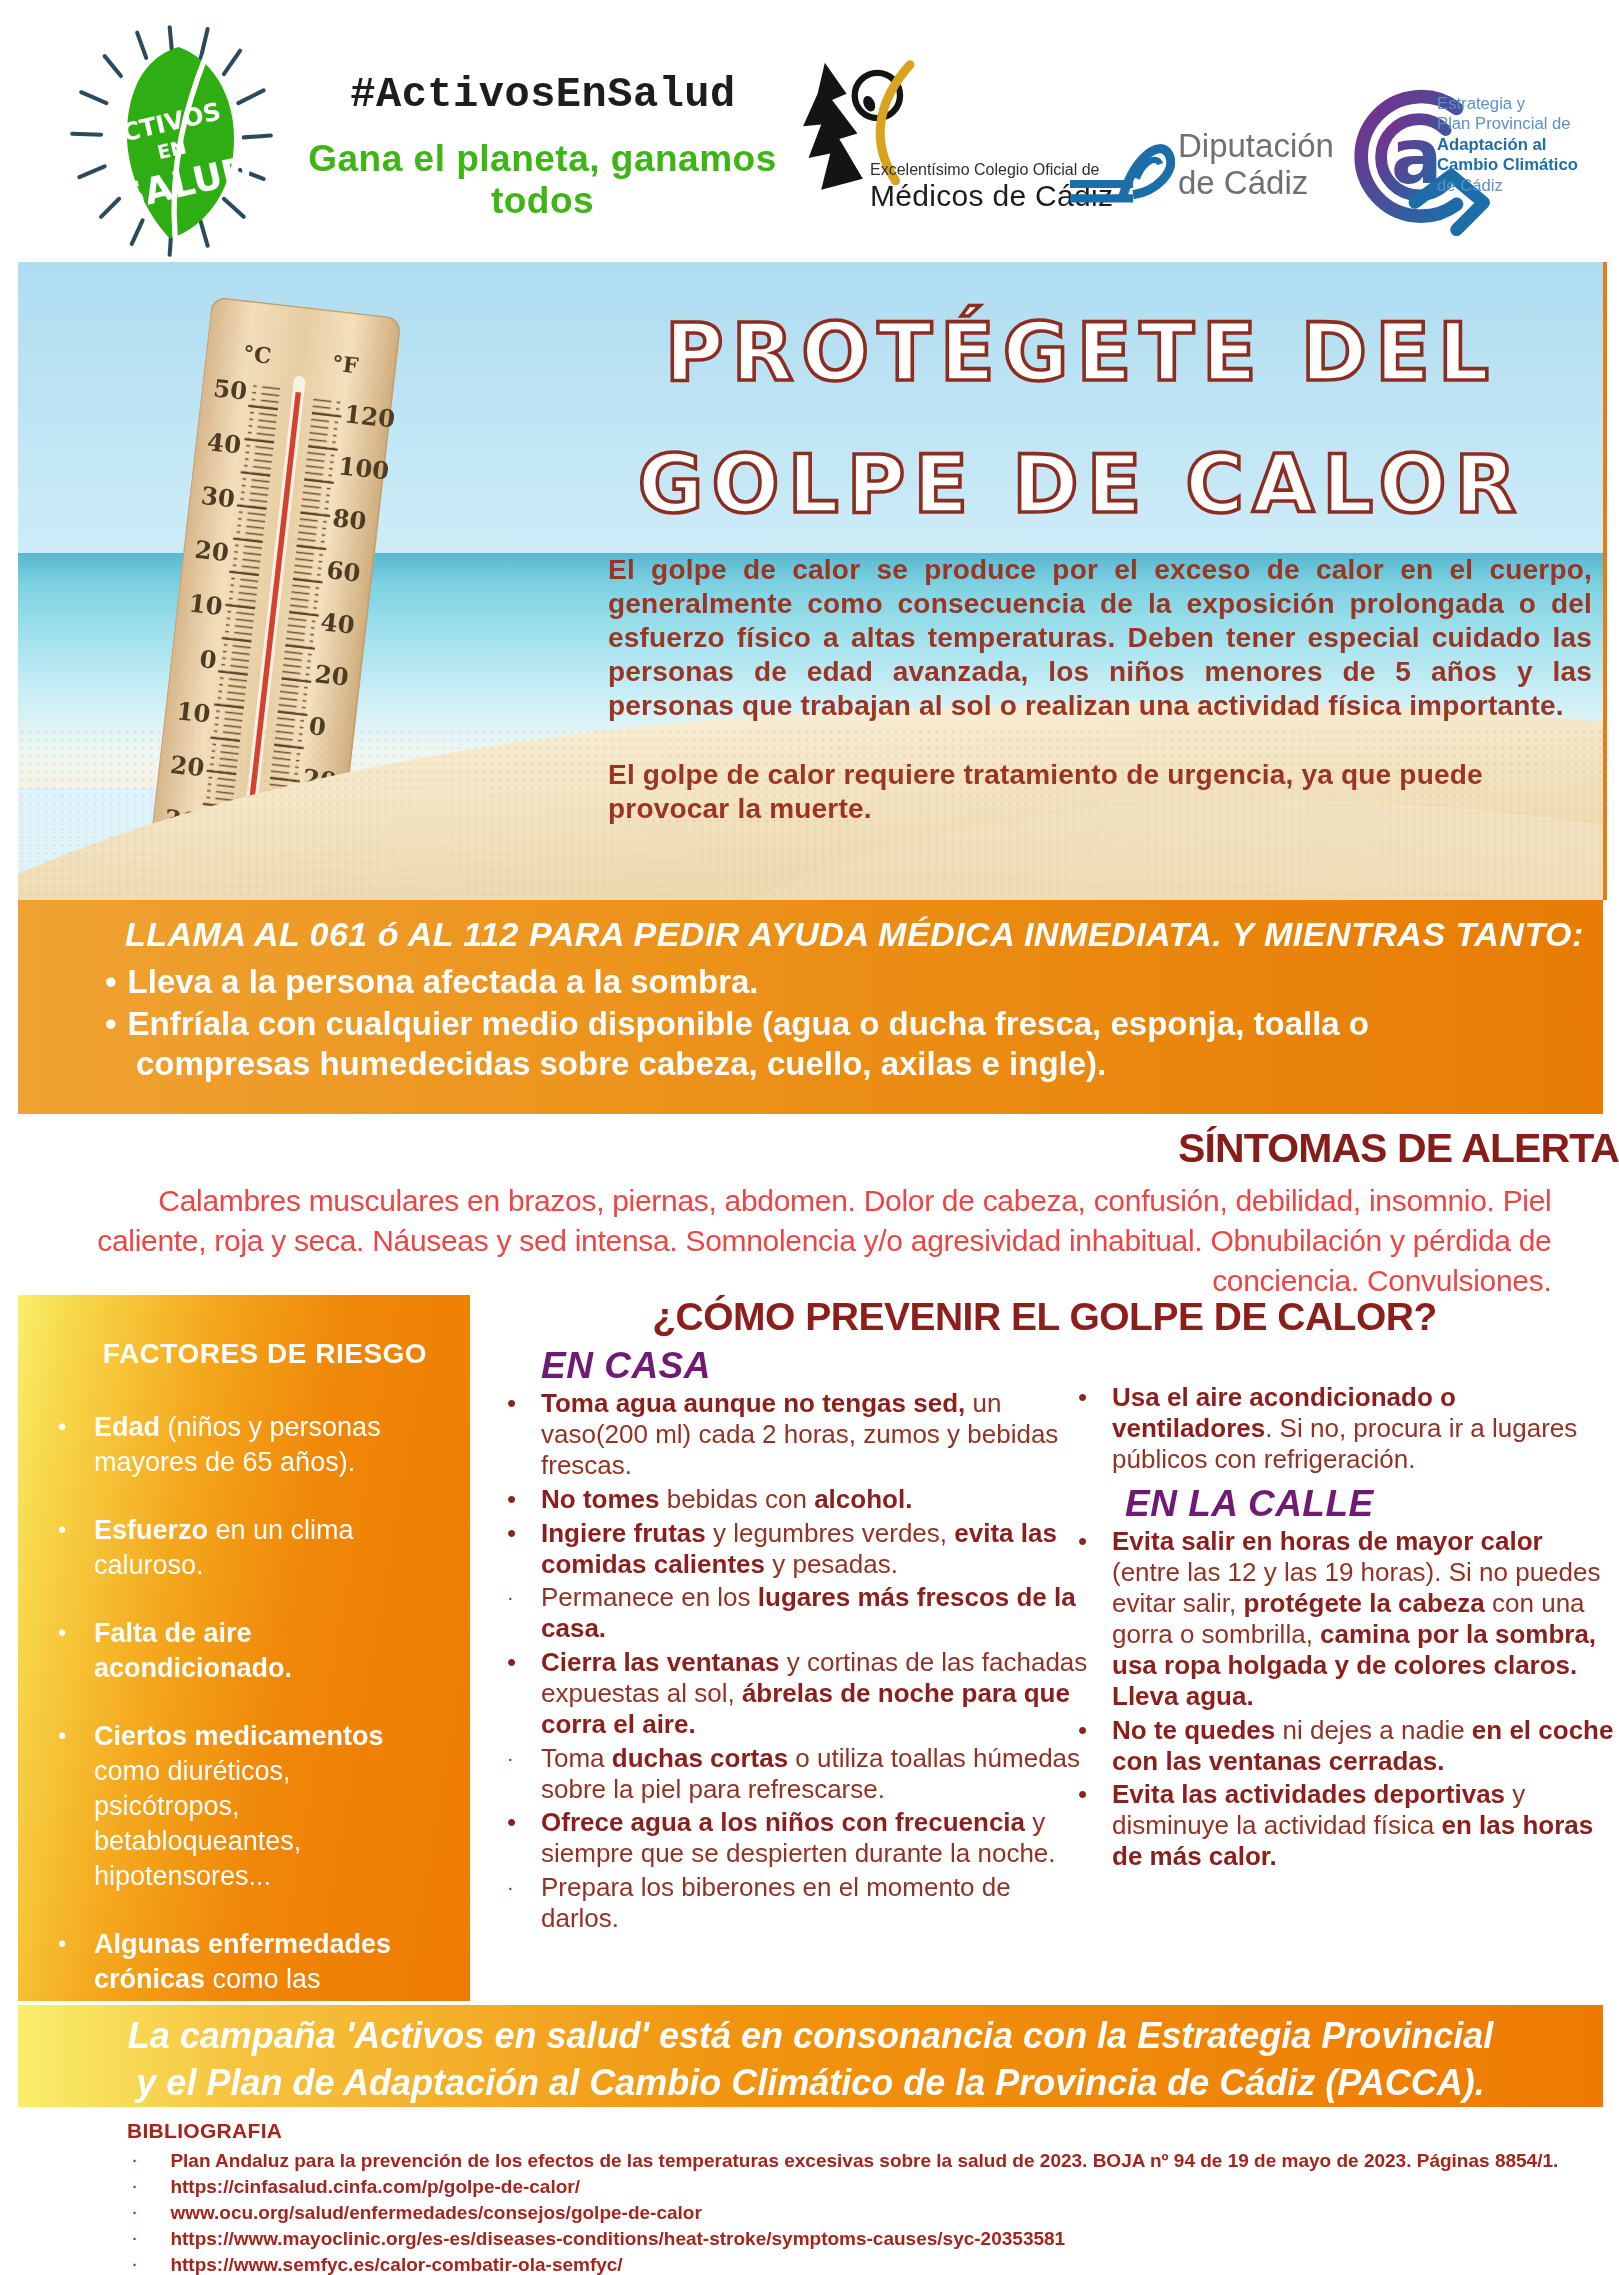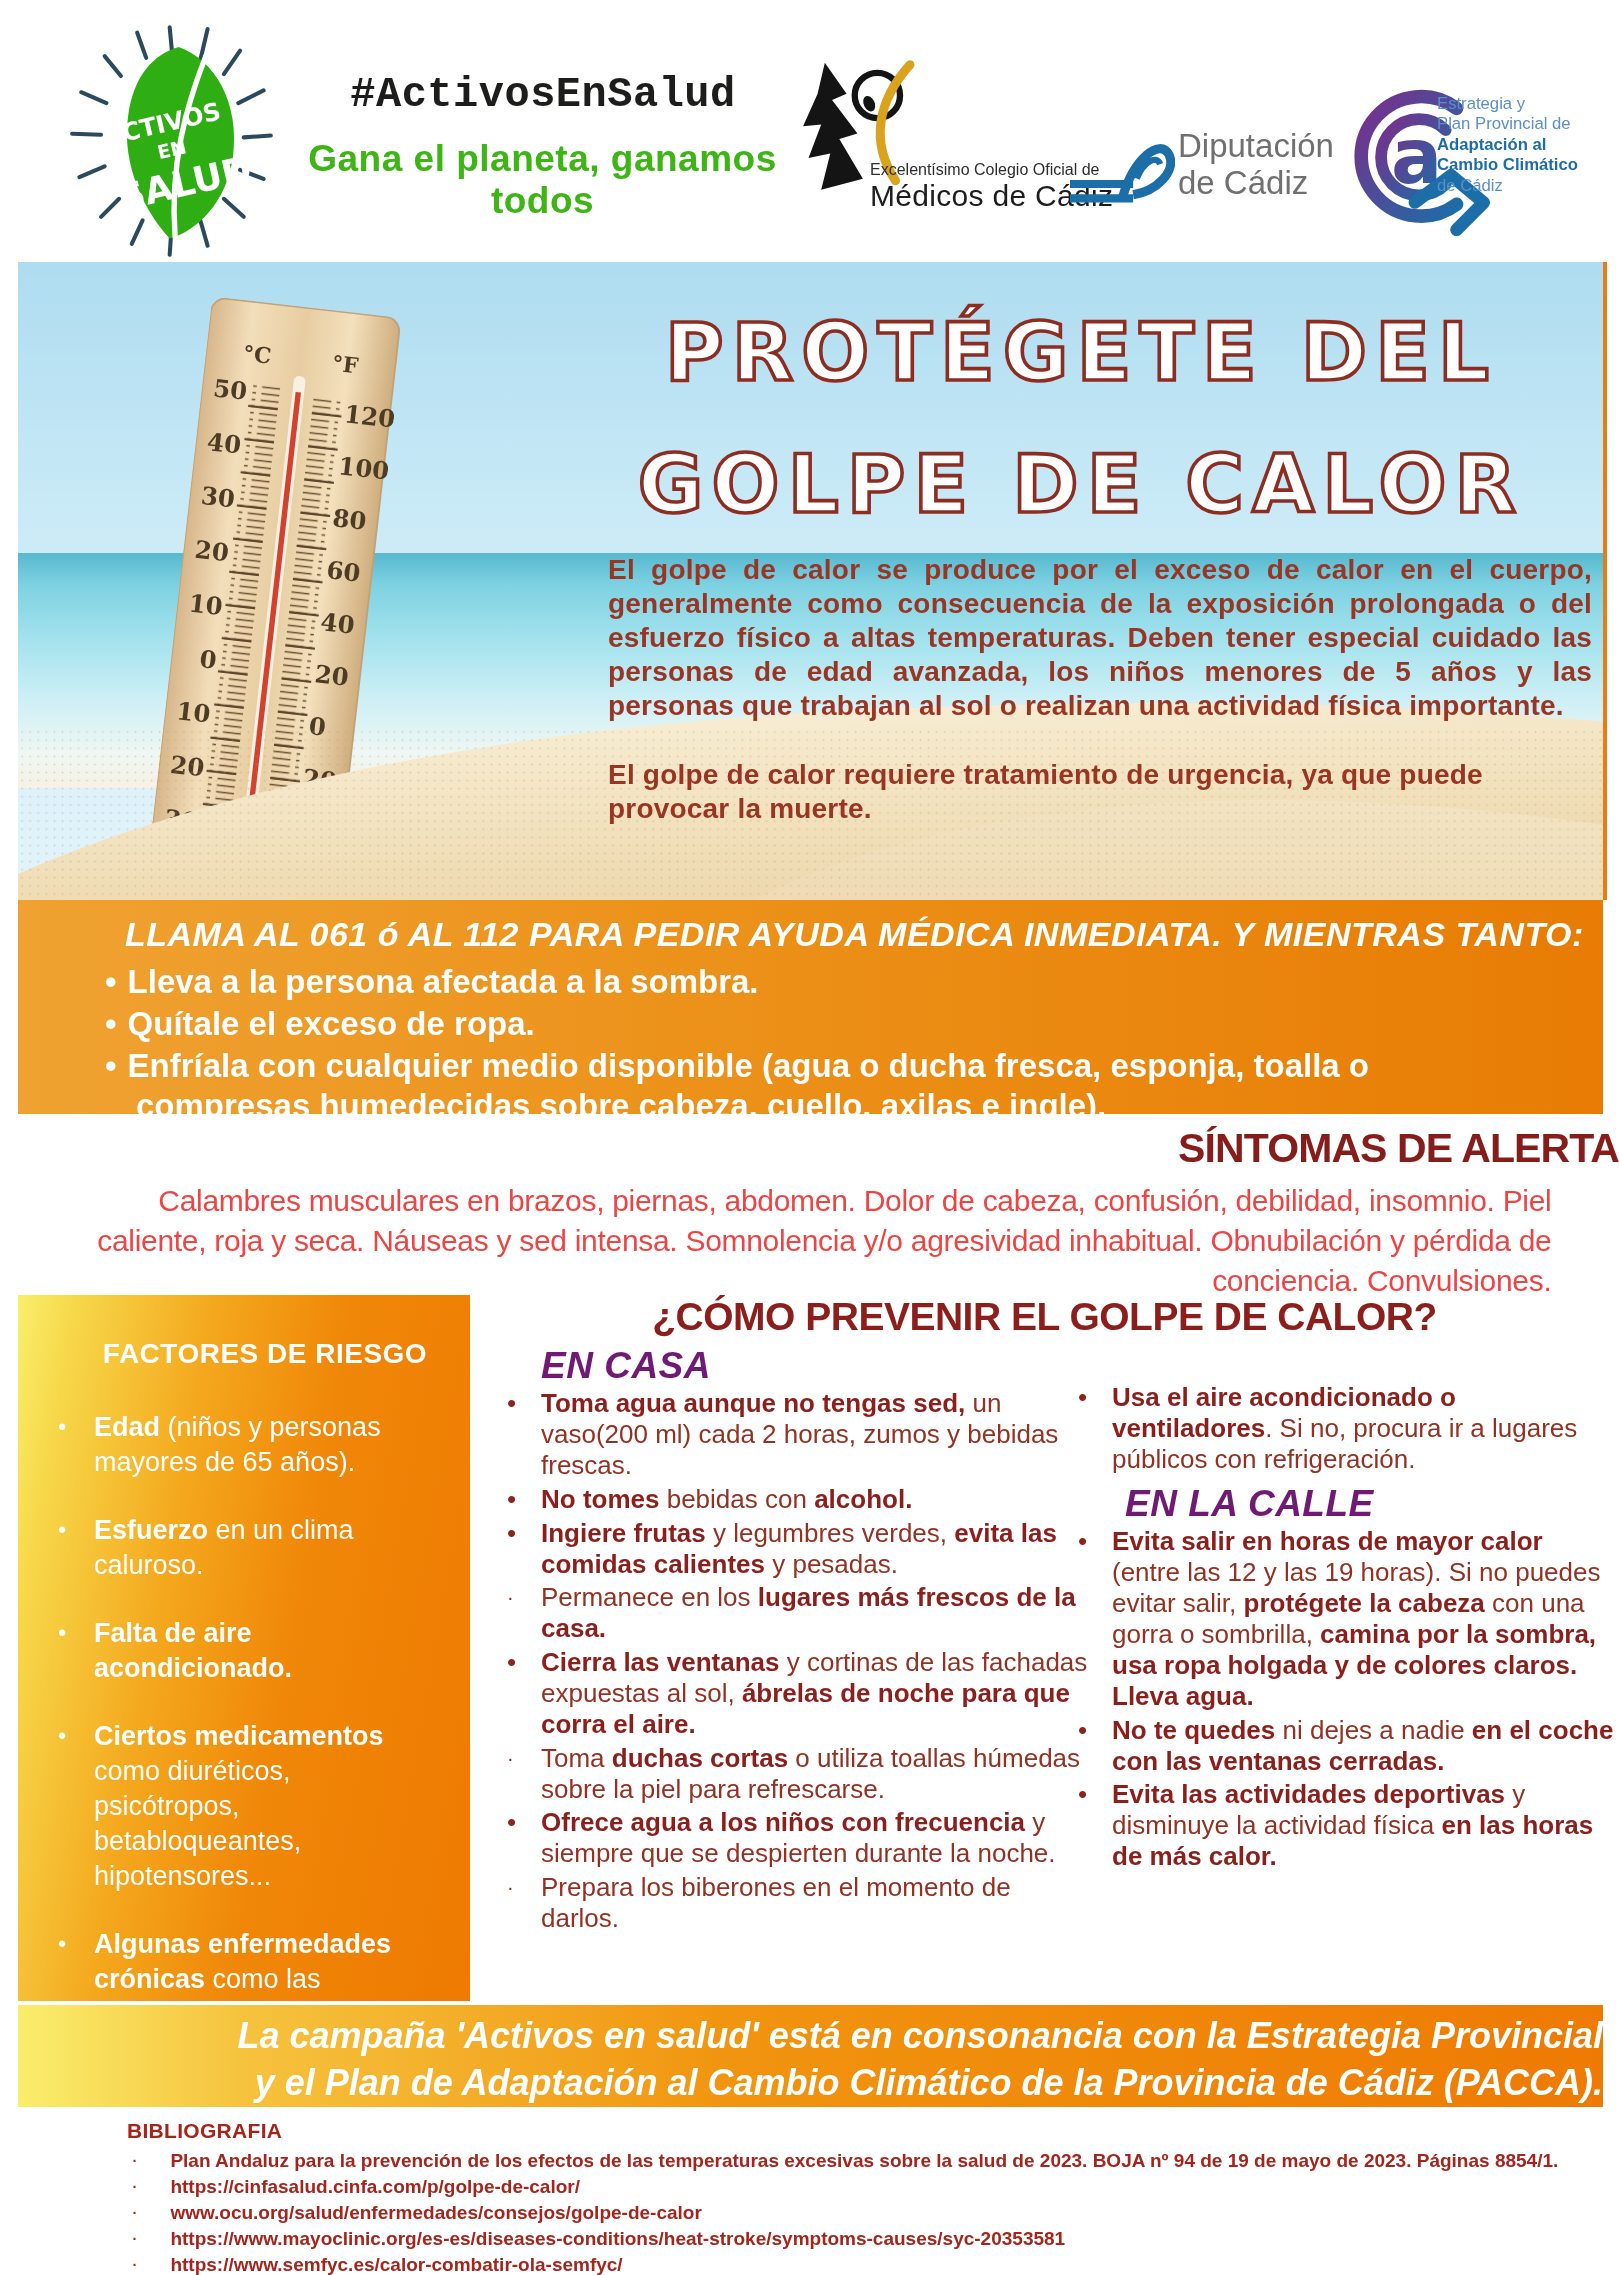--- a/index.html
+++ b/index.html
@@ -72,21 +72,21 @@
   .col-h{font-size:37px;font-weight:bold;font-style:italic;color:#701a75;margin:0 0 7.2px 34px;letter-spacing:0.5px;}
   .col-h2{margin:12.7px 0 7.2px 47px;}
   .li{display:flex;margin-bottom:2.7px;}
   .li .dot{width:34px;flex:0 0 34px;color:#8c241d;}
   .li .dot.sm{font-size:20px;}
   .bb{font-weight:bold;color:#8c1f1b;}
   
   .band2{position:absolute;left:18px;top:2005px;width:1585px;height:102px;color:#fff;
         background:linear-gradient(90deg,#f9ee6c 0%,#f6c33e 14%,#f1940f 45%,#ee7a03 100%);
         text-align:center;font-style:italic;font-weight:bold;font-size:36px;line-height:47px;}
-  .band2-inner{padding-top:7.2px;text-align:right;}
+  .band2-inner{padding-top:7.2px;}
   
   .biblio{position:absolute;left:127px;top:2119px;width:1447px;color:#a5251d;}
   .biblio-title{font-size:21px;font-weight:bold;margin-bottom:5.4px;letter-spacing:0.3px;}
   .b-item{display:flex;font-size:19px;line-height:26px;font-weight:bold;}
   .b-item .dot{width:38px;flex:0 0 38px;text-align:left;font-size:14.5px;padding-left:5.4px;}
   .b-item.first{font-weight:bold;}
   .b-item.url{font-weight:bold;}
   svg text{font-family:"DejaVu Sans",sans-serif;}
   .serif text,text.serif{font-family:"DejaVu Serif",serif;}
 </style>
@@ -248,21 +248,20 @@
       <div>GOLPE DE CALOR</div>
     </div>
     <div class="hero-p hero-p1">El golpe de calor se produce por el exceso de calor en el cuerpo, generalmente como consecuencia de la exposición prolongada o del esfuerzo físico a altas temperaturas. Deben tener especial cuidado las personas de edad avanzada, los niños menores de 5 años y las personas que trabajan al sol o realizan una actividad física importante.</div>
     <div class="hero-p hero-p2">El golpe de calor requiere tratamiento de urgencia, ya que puede provocar la muerte.</div>
   </div>
 
   <div class="band1">
     <div class="band1-head">LLAMA AL 061 ó AL 112 PARA PEDIR AYUDA MÉDICA INMEDIATA. Y MIENTRAS TANTO:</div>
     <div class="band1-list">
       <div class="band-bullet"><span class="dot">•</span><span>Lleva a la persona afectada a la sombra.</span></div>
-      <div class="band-bullet"><span class="dot">•</span><span>Quítale el exceso de ropa.</span></div>
       <div class="band-bullet"><span class="dot">•</span><span>Enfríala con cualquier medio disponible (agua o ducha fresca, esponja, toalla o compresas humedecidas sobre cabeza, cuello, axilas e ingle).</span></div>
     </div>
   </div>
 
   <div class="sym">
     <div class="sym-title">SÍNTOMAS DE ALERTA</div>
     <div class="sym-body">Calambres musculares en brazos, piernas, abdomen. Dolor de cabeza, confusión, debilidad, insomnio. Piel caliente, roja y seca. Náuseas y sed intensa. Somnolencia y/o agresividad inhabitual. Obnubilación y pérdida de conciencia. Convulsiones.</div>
   </div>
 
   <div class="prev-title">¿CÓMO PREVENIR EL GOLPE DE CALOR?</div>

